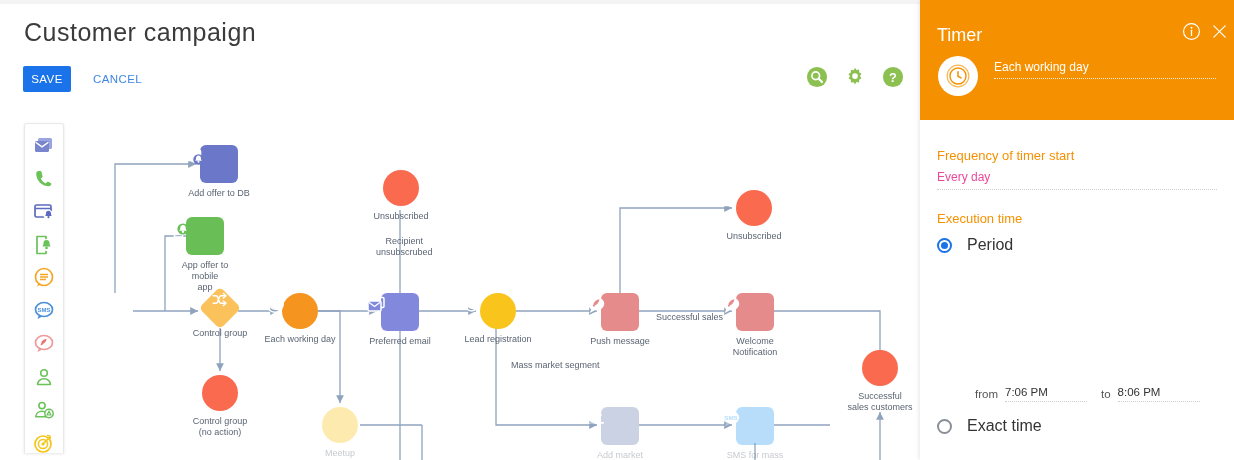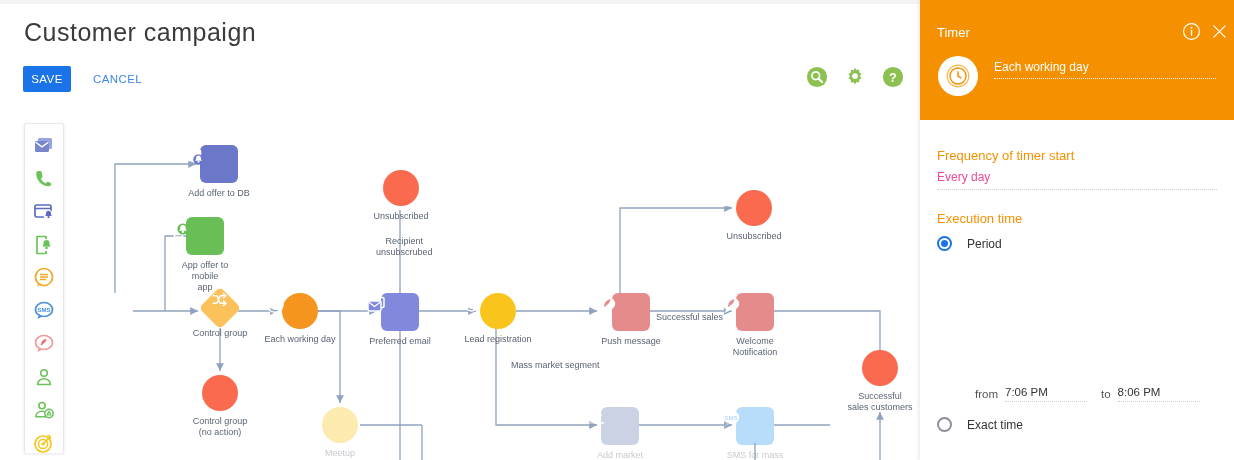--- a/index.html
+++ b/index.html
@@ -72,21 +72,21 @@
 
   
   .panel{
     position:absolute;left:920px;top:0;width:314px;height:460px;background:#fff;
     box-shadow:-1px 0 4px rgba(0,0,0,.10);
   }
   .panel-head{
     position:absolute;left:0;top:0;width:314px;height:120px;background:#f59100;
   }
   .panel-head .ttl{
-    position:absolute;left:17px;top:25px;color:#fff;font-size:13px;
+    position:absolute;left:17px;top:25px;color:#fff;font-size:18px;
     font-family:"Liberation Sans",sans-serif;
   }
   .panel-head .info-ic{position:absolute;left:262px;top:22px;cursor:pointer;}
   .panel-head .close-ic{position:absolute;left:291px;top:23px;cursor:pointer;}
   .panel-head .avatar{
     position:absolute;left:18px;top:56px;width:40px;height:40px;border-radius:50%;
     background:#fff;display:flex;align-items:center;justify-content:center;
   }
   .panel-head .hdr-field{
     position:absolute;left:74px;top:60px;width:222px;
@@ -100,21 +100,21 @@
   .panel-body{position:absolute;left:0;top:120px;width:314px;height:340px;padding:16px 17px;box-sizing:border-box;}
   .sect{color:#f59100;font-size:13px;font-family:"Liberation Sans",sans-serif;}
   .freq-sect{position:absolute;left:17px;top:28px;}
   .freq-val{position:absolute;left:17px;top:50px;width:280px;}
   .freq-val .v{font-size:12px;color:#ec4899;display:block;padding-bottom:5px;}
   .exec-sect{position:absolute;left:17px;top:91px;}
   .radio-row{position:absolute;display:flex;align-items:center;cursor:pointer;}
   .radio{width:15px;height:15px;border-radius:50%;border:2px solid #8a8f98;box-sizing:border-box;display:flex;align-items:center;justify-content:center;}
   .radio.on{border-color:#1a73e8;}
   .radio.on i{width:7px;height:7px;border-radius:50%;background:#1a73e8;display:block;}
-  .radio-lbl{margin-left:15px;font-size:12px;color:#333;}
+  .radio-lbl{margin-left:15px;font-size:16px;color:#333;}
   .r-period{left:17px;top:116px;}
   .r-exact{left:17px;top:297px;}
   .time-row{position:absolute;left:55px;top:266px;display:flex;align-items:flex-end;}
   .t-lbl{font-size:11.5px;color:#555;margin-right:7px;padding-bottom:2px;}
   .t-field{width:82px;}
   .t-field .v{font-size:11.5px;color:#333;display:block;padding-bottom:3px;}
   .valid-sect{position:absolute;left:17px;top:339px;}
 </style>
 </head>
 <body>
@@ -373,21 +373,21 @@
           <circle cx="11" cy="13" r="7.6" fill="none" stroke="#fff" stroke-width="1.6"></circle>
           <circle cx="11" cy="13" r="4.3" fill="none" stroke="#fff" stroke-width="1.4"></circle>
           <circle cx="11" cy="13" r="1.4" fill="#fff"></circle>
           <path d="M11 13l6.3-6.3" stroke="#fff" stroke-width="1.6" stroke-linecap="round"></path>
           <path d="M15.5 4.5l2.2.6.6 2.2" fill="none" stroke="#fff" stroke-width="1.4" stroke-linecap="round"></path>
         </svg>
       </div>
       <div class="lbl">Lead registration</div>
     </div>
 
-    <div class="node" style="left: 542px; top: 173px; width: 72px; margin-left: -17px;">
+    <div class="node" style="left: 531px; top: 173px; width: 72px; margin-left: -17px;">
       <div class="shape rect" style="background: rgb(229, 139, 139);">
         <svg width="24" height="24" viewBox="0 0 24 24">
           <ellipse cx="12" cy="10.8" rx="8.3" ry="6.8" fill="#fff"></ellipse>
           <path d="M7.3 15.6l-1.5 4.4 4.7-2.5z" fill="#fff"></path>
           <path d="M15.4 6.3c-2.7.3-5.1 2.2-6 4.7l1.5 1.5c2.5-.9 4.3-3.3 4.5-6.2z" fill="#e58b8b"></path>
           <circle cx="9.9" cy="12.6" r="1.1" fill="#e58b8b"></circle>
         </svg>
       </div>
       <div class="lbl">Push message</div>
     </div>

